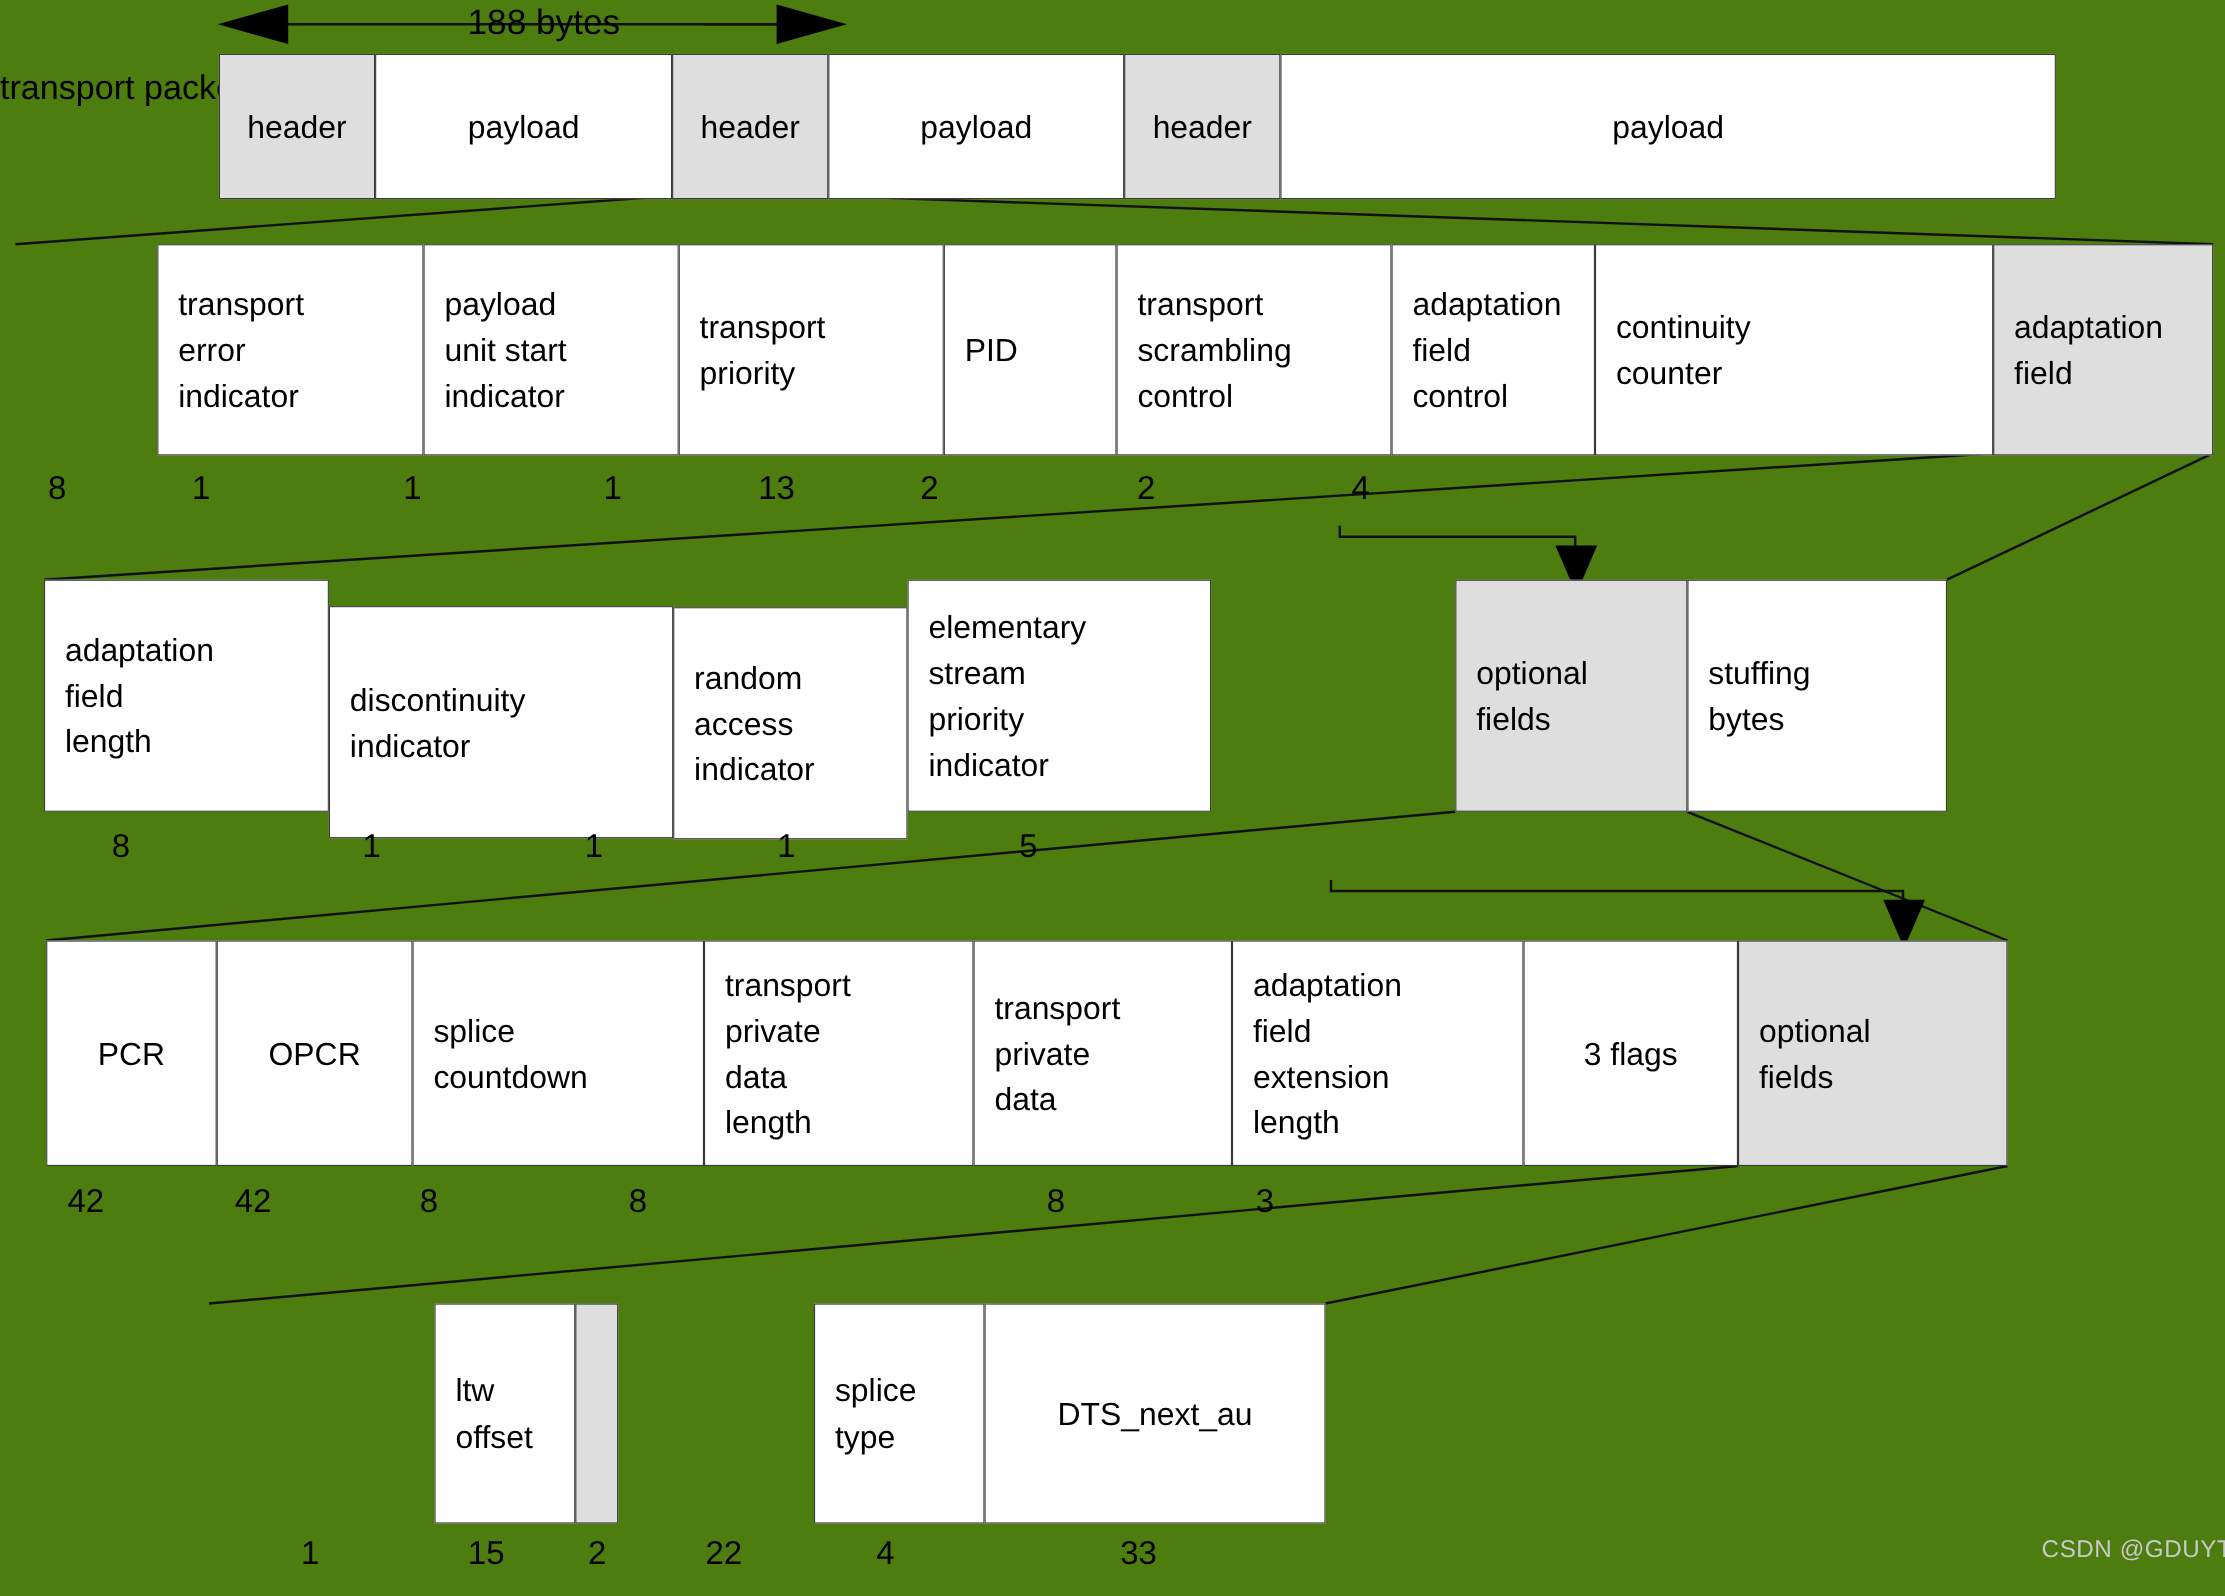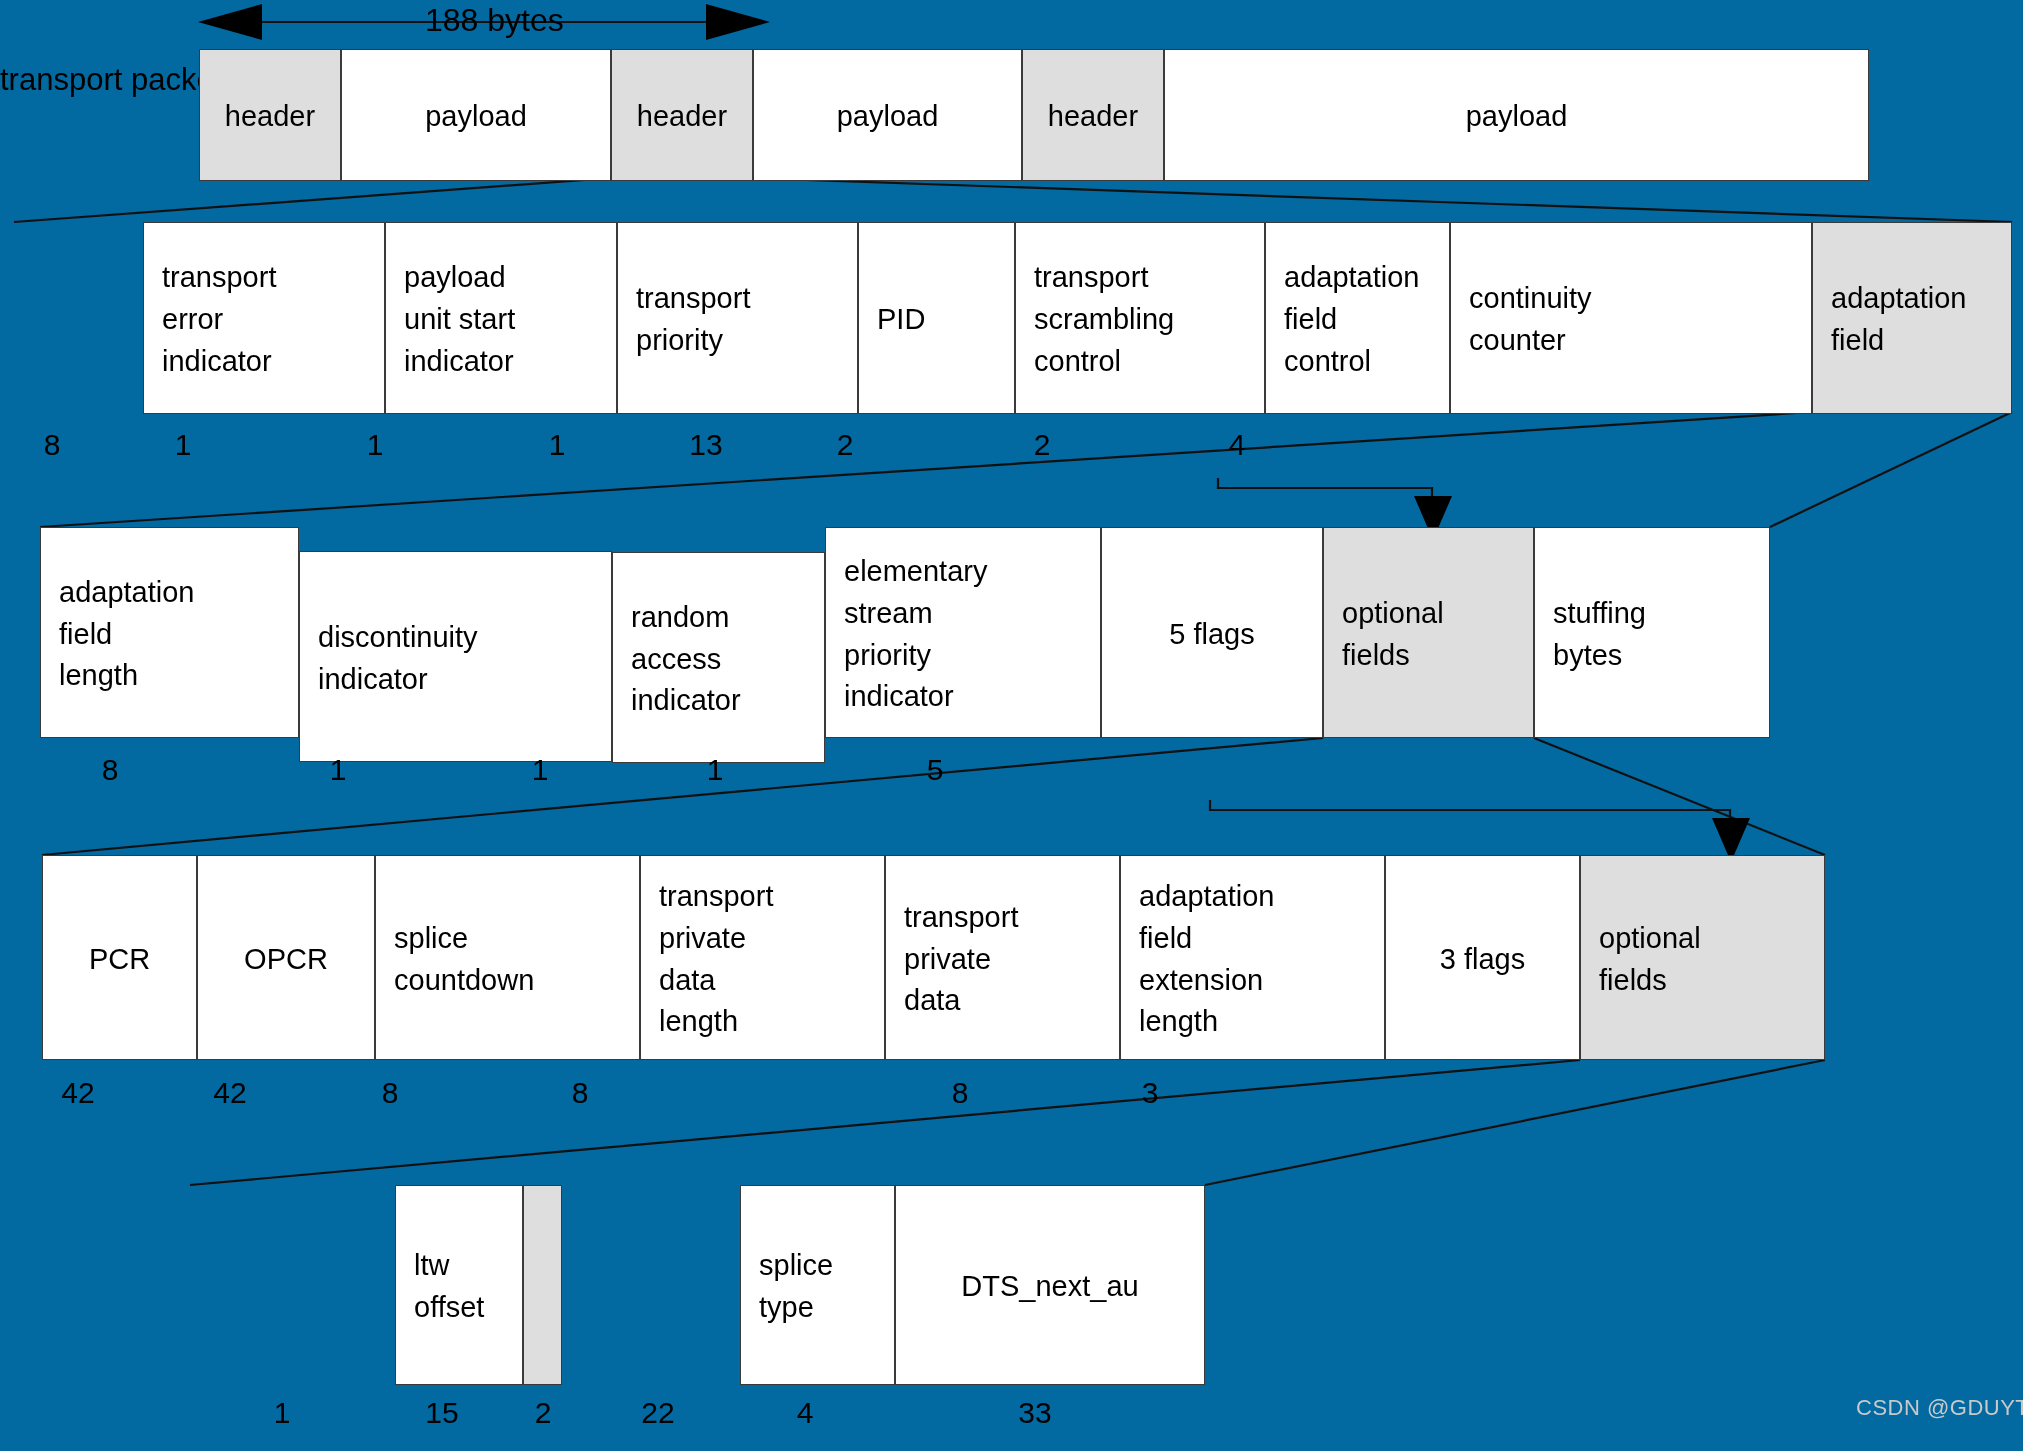--- a/index.html
+++ b/index.html
@@ -10,21 +10,21 @@
   }
   body {
     font-family: "Liberation Sans", sans-serif;
     color: #000000;
   }
   #canvas {
     position: relative;
     width: 2023px;
     height: 1451px;
     overflow: hidden;
-    background: #0369a1;
+    background: #4d7c0f;
   }
   .svg-layer {
     position: absolute;
     left: 0; top: 0;
     width: 2023px;
     height: 1451px;
     pointer-events: none;
   }
   .cell {
     position: absolute;
@@ -197,23 +197,20 @@
     <span class="ln">random</span>
     <span class="ln">access</span>
     <span class="ln">indicator</span>
   </div>
   <div class="cell" style="left:825px; top:527px; width:276px; height:211px;">
     <span class="ln">elementary</span>
     <span class="ln">stream</span>
     <span class="ln">priority</span>
     <span class="ln">indicator</span>
   </div>
-  <div class="cell center" style="left:1101px; top:527px; width:222px; height:211px;">
-    <span class="ln">5 flags</span>
-  </div>
   <div class="cell shaded" style="left:1323px; top:527px; width:211px; height:211px;">
     <span class="ln">optional</span>
     <span class="ln">fields</span>
   </div>
   <div class="cell" style="left:1534px; top:527px; width:236px; height:211px;">
     <span class="ln">stuffing</span>
     <span class="ln">bytes</span>
   </div>
 
   <div class="bitlabel" style="left:80px;  top:755px; width:60px;">8</div>

